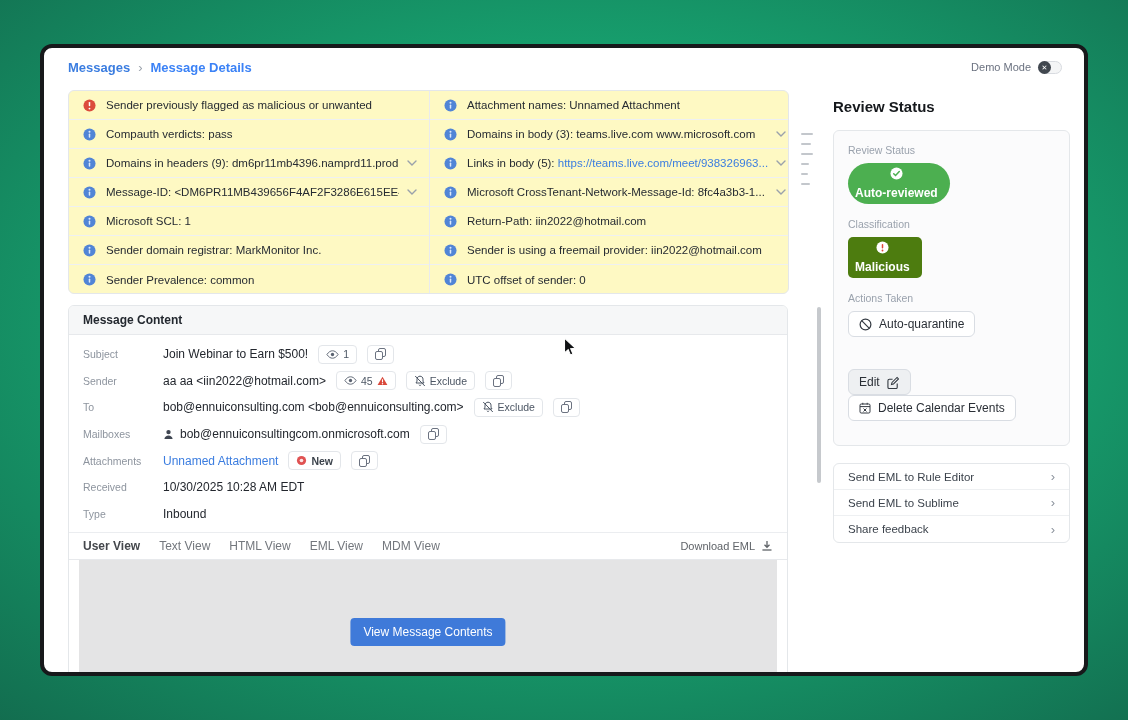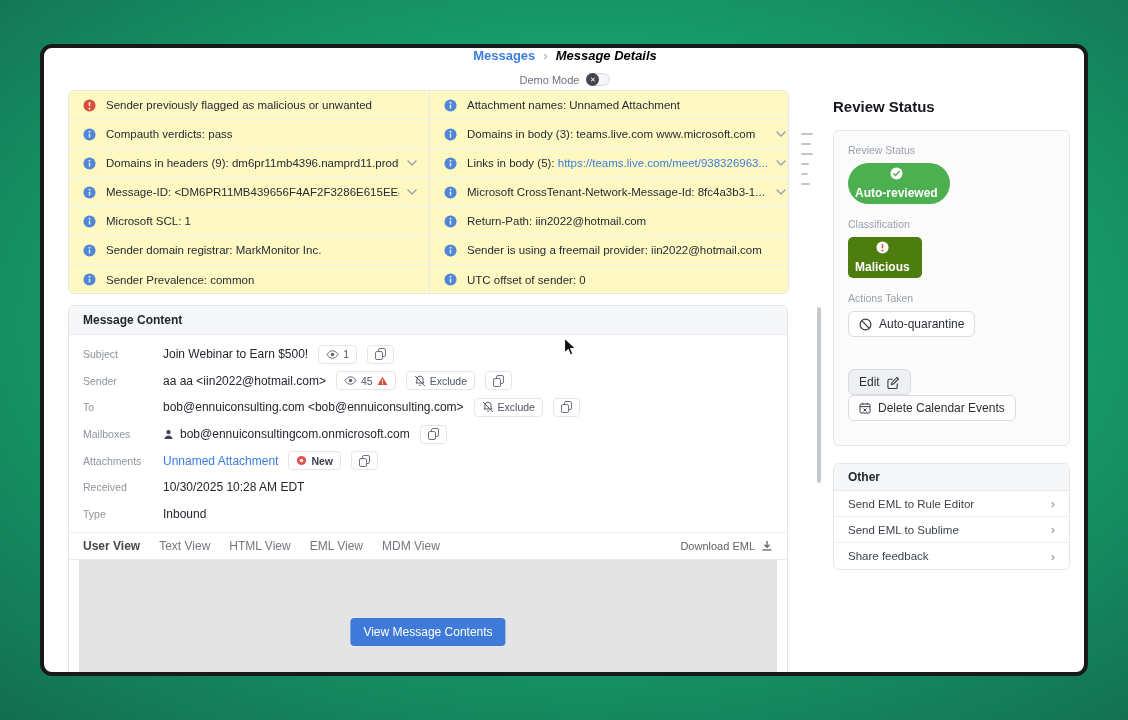--- a/index.html
+++ b/index.html
@@ -7,25 +7,25 @@
   body {
     font-family: "Liberation Sans", sans-serif;
     background: radial-gradient(120% 115% at 52% 45%, #1da877 0%, #17a06e 32%, #12684c 68%, #0b3527 92%, #092b20 100%);
     position: relative;
   }
   .window {
     position:absolute; left:40px; top:44px; width:1048px; height:632px;
     background:#ffffff; border:4px solid #17191b; border-radius:12px; overflow:hidden;
   }
   
-  .topbar { position:absolute; top:0; left:0; right:0; height:38px; display:flex; align-items:center; justify-content:space-between; padding:0 22px 0 24px;flex-direction:column; }
+  .topbar { position:absolute; top:0; left:0; right:0; height:38px; display:flex; align-items:center; justify-content:space-between; padding:0 22px 0 24px; }
   .breadcrumb { display:flex; align-items:center; gap:8px; font-size:13px; font-weight:700; }
   .bc-root { color:#3b7de0; cursor:pointer; }
   .bc-sep { color:#9aa1ab; font-weight:400; font-size:13px; }
-  .bc-cur { color:#000000;font-style:italic; }
+  .bc-cur { color:#3b82f6; }
   .demo { display:flex; align-items:center; gap:7px; font-size:11px; color:#6b7280; }
   .toggle { width:24px; height:13px; background:#f4f5f6; border:1px solid #d8dbe0; border-radius:999px; position:relative; cursor:pointer; }
   .toggle .knob { position:absolute; left:-1px; top:-1px; width:13px; height:13px; border-radius:50%; background:#41474f; display:flex; align-items:center; justify-content:center; color:#fff; font-size:7px; line-height:1; }
   
   .attr-panel { position:absolute; left:24px; top:42px; width:721px; height:204px; border:1px solid #e4e7ea; border-radius:6px; display:grid; grid-template-columns:360px 1fr; overflow:hidden; background:#fef9c3; }
   .attr-col:last-child { border-left:1px solid #e9ebee; }
   .attr-row { height:29px; display:flex; align-items:center; padding:0 12px 0 14px; border-bottom:1px solid #eef0f2; font-size:11.5px; color:#262b32; }
   .attr-col .attr-row:last-child { border-bottom:none; }
   .attr-icon { width:13px; height:13px; margin-right:10px; flex:none; display:flex; }
   .attr-text { flex:1; min-width:0; white-space:nowrap; overflow:hidden; }
@@ -453,21 +453,20 @@
               <line x1="3.8" y1="0.8" x2="3.8" y2="2.6" stroke="#343a42"></line>
               <line x1="8.2" y1="0.8" x2="8.2" y2="2.6" stroke="#343a42"></line>
               <path d="M4.5 6.5l3 3M7.5 6.5l-3 3" stroke="#343a42"></path>
             </svg>
           <span>Delete Calendar Events</span>
         </span>
       </div>
     </div>
 
     <div class="card other-card">
-      <div class="other-head">Other</div>
       <div id="other-rows">
           <div class="other-row">
             <span>Send EML to Rule Editor</span>
             <span class="other-chev">›</span>
           </div>
           <div class="other-row">
             <span>Send EML to Sublime</span>
             <span class="other-chev">›</span>
           </div>
           <div class="other-row">

